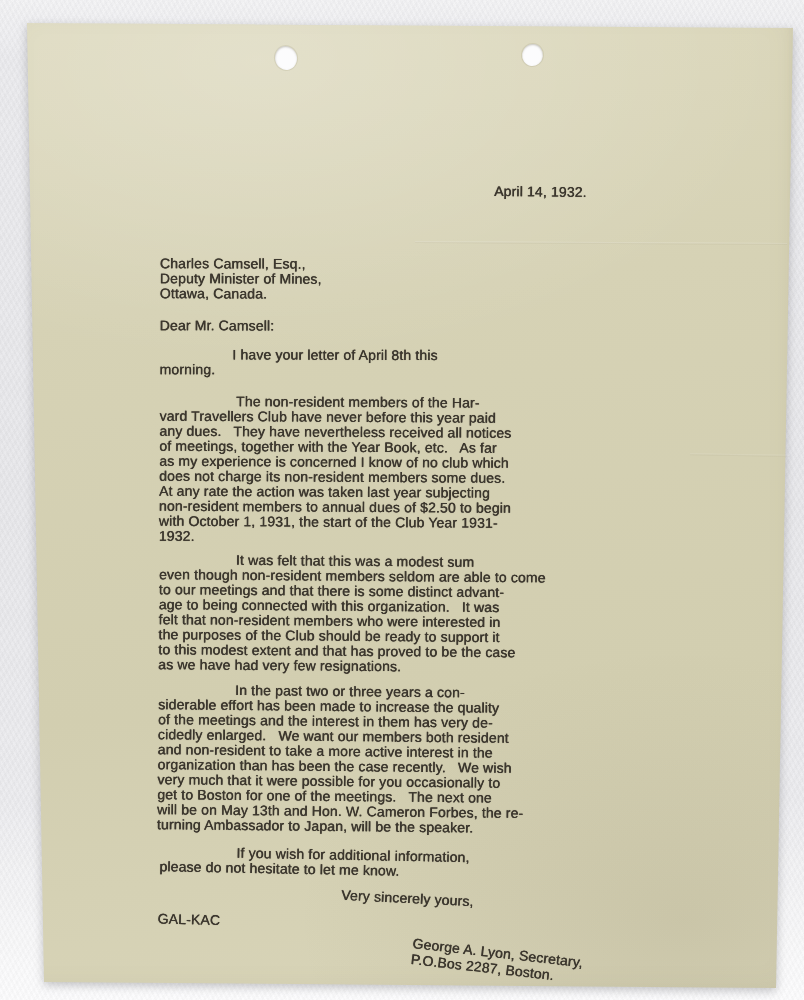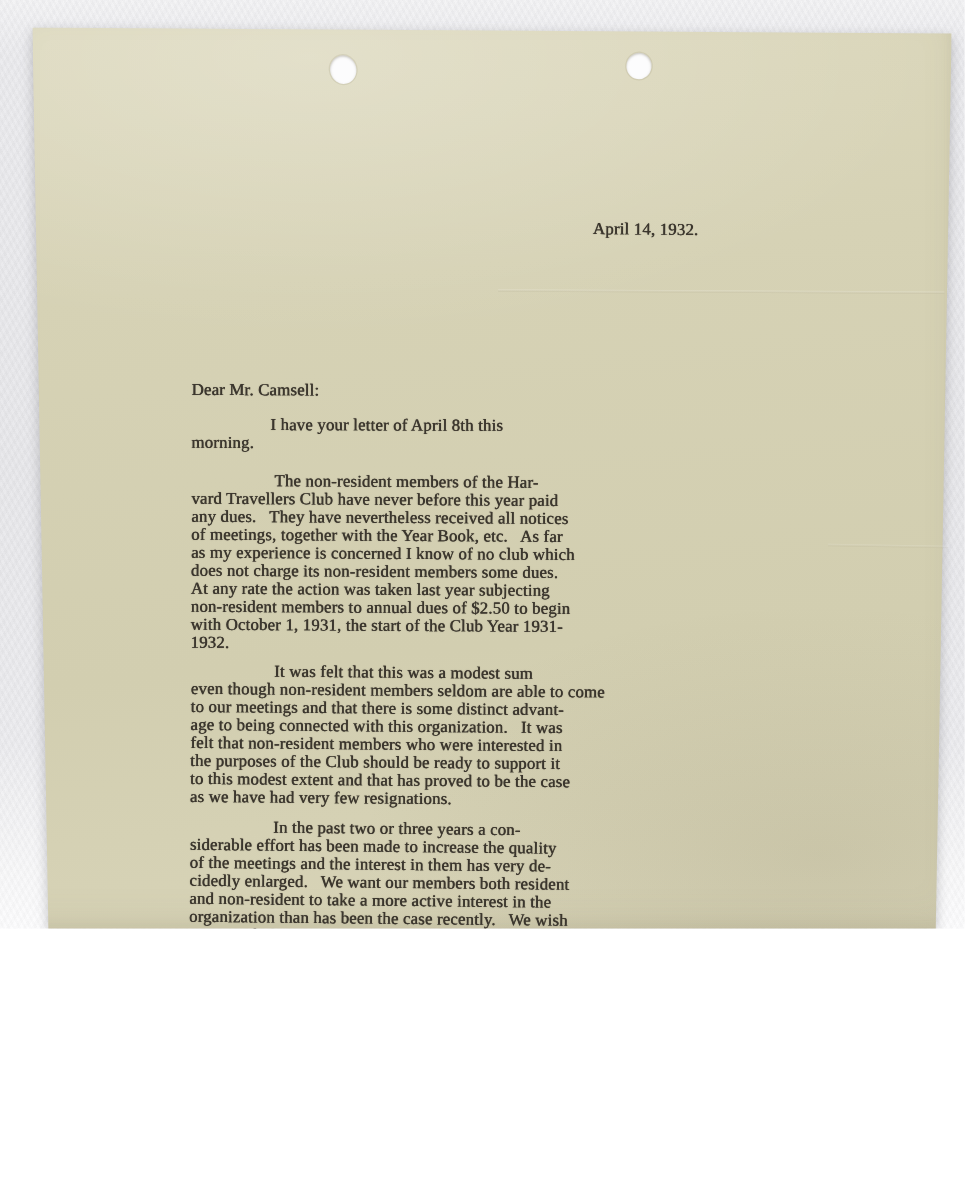--- a/index.html
+++ b/index.html
@@ -1,24 +1,24 @@
 <!DOCTYPE html>
 <html style="--background: #e9e9ec; --paper: #d6d2b5; --ink: #3c372e; --hole_fill: #fcfcfd;"><head>
 <meta charset="utf-8">
 <style>
   html,body{margin:0;padding:0;}
   .stage{
     position:relative;
-    width:804px;height:774px;
+    width:804px;height:1000px;
     overflow:hidden;
     background:
       repeating-linear-gradient(63deg, rgba(255,255,255,.05) 0 2px, rgba(0,0,0,.015) 2px 4px),
       repeating-linear-gradient(-58deg, rgba(255,255,255,.04) 0 3px, rgba(0,0,0,.012) 3px 6px),
       linear-gradient(180deg,#f2f2f4 0%,#eaeaed 6%,#e7e7ea 50%,#ebebee 80%,#f8f8f9 94%,#fcfcfd 100%);
-    font-family:Liberation Serif, serif;
+    font-family:Liberation Sans, sans-serif;
   }
   .paper-wrap{
     position:absolute;inset:0;
     filter:drop-shadow(0 3px 5px rgba(90,90,95,.35));
   }
   .paper{
     position:absolute;inset:0;
     clip-path:polygon(27px 23px, 793px 28px, 776px 988px, 44px 982px);
     background:
       radial-gradient(120% 55% at 32% 6%, rgba(255,255,255,.22), rgba(255,255,255,0) 55%),
@@ -67,20 +67,23 @@
   </div>
 
   <div class="crease crease-1"></div>
   <div class="crease crease-2"></div>
 
   <div class="hole hole-left"></div>
   <div class="hole hole-right"></div>
 
   <div class="letter-layer">
     <div class="tw date">April 14, 1932.</div>
+    <div class="tw recipient">Charles Camsell, Esq.,
+Deputy Minister of Mines,
+Ottawa, Canada.</div>
     <div class="tw salutation">Dear Mr. Camsell:</div>
     <div class="tw p1">                  I have your letter of April 8th this
 morning.</div>
     <div class="tw p2">                   The non-resident members of the Har-
 vard Travellers Club have never before this year paid
 any dues.   They have nevertheless received all notices
 of meetings, together with the Year Book, etc.   As far
 as my experience is concerned I know of no club which
 does not charge its non-resident members some dues.
 At any rate the action was taken last year subjecting

